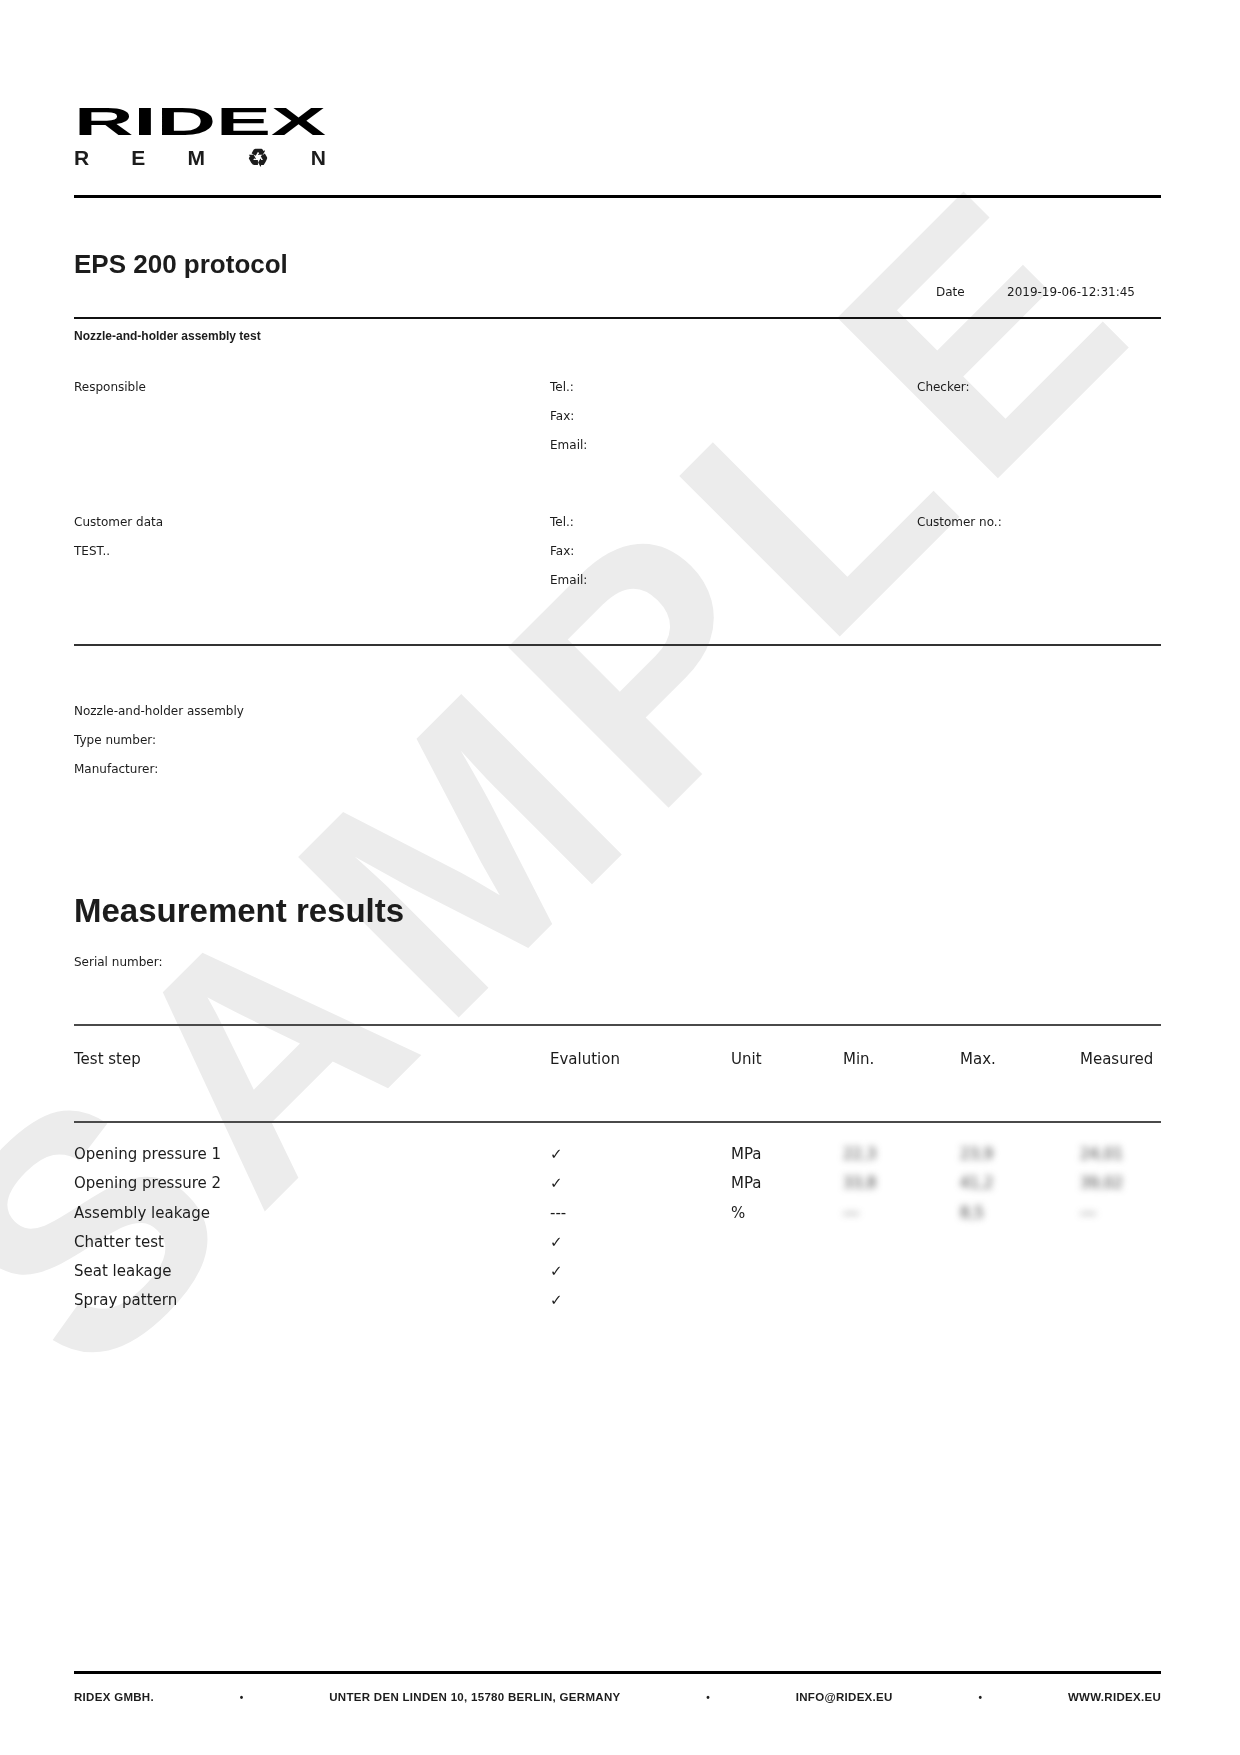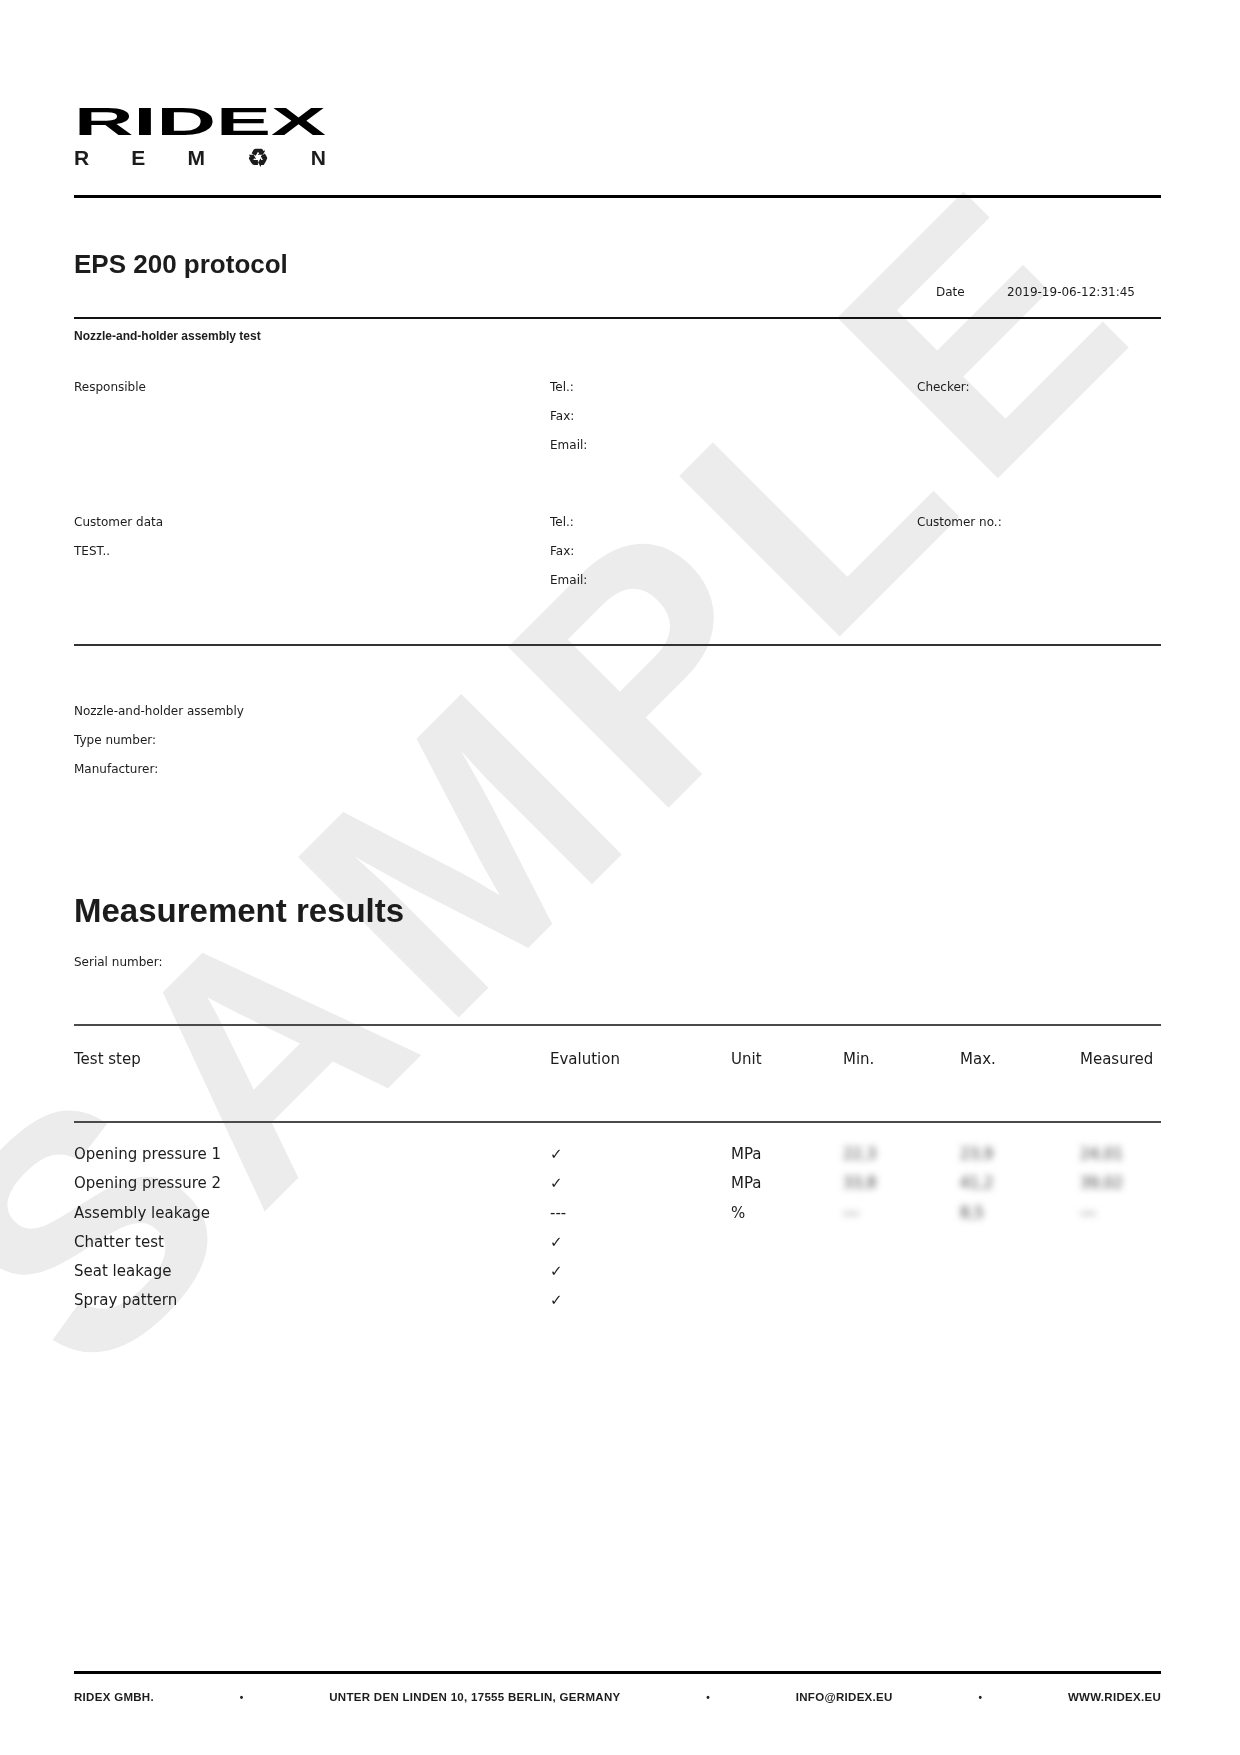--- a/index.html
+++ b/index.html
@@ -154,21 +154,21 @@
       <span class="c-eval">✓</span>
     </div>
     <div class="row" style="top:1291px">
       <span class="c-step">Spray pattern</span>
       <span class="c-eval">✓</span>
     </div>
 
     <div class="footer">
       <span>RIDEX GMBH.</span>
       <span class="dot">•</span>
-      <span>UNTER DEN LINDEN 10, 17555 BERLIN, GERMANY</span>
+      <span>UNTER DEN LINDEN 10, 15780 BERLIN, GERMANY</span>
       <span class="dot">•</span>
       <span>INFO@RIDEX.EU</span>
       <span class="dot">•</span>
       <span>WWW.RIDEX.EU</span>
     </div>
 
   </div>
 </div>
 
 </body></html>

